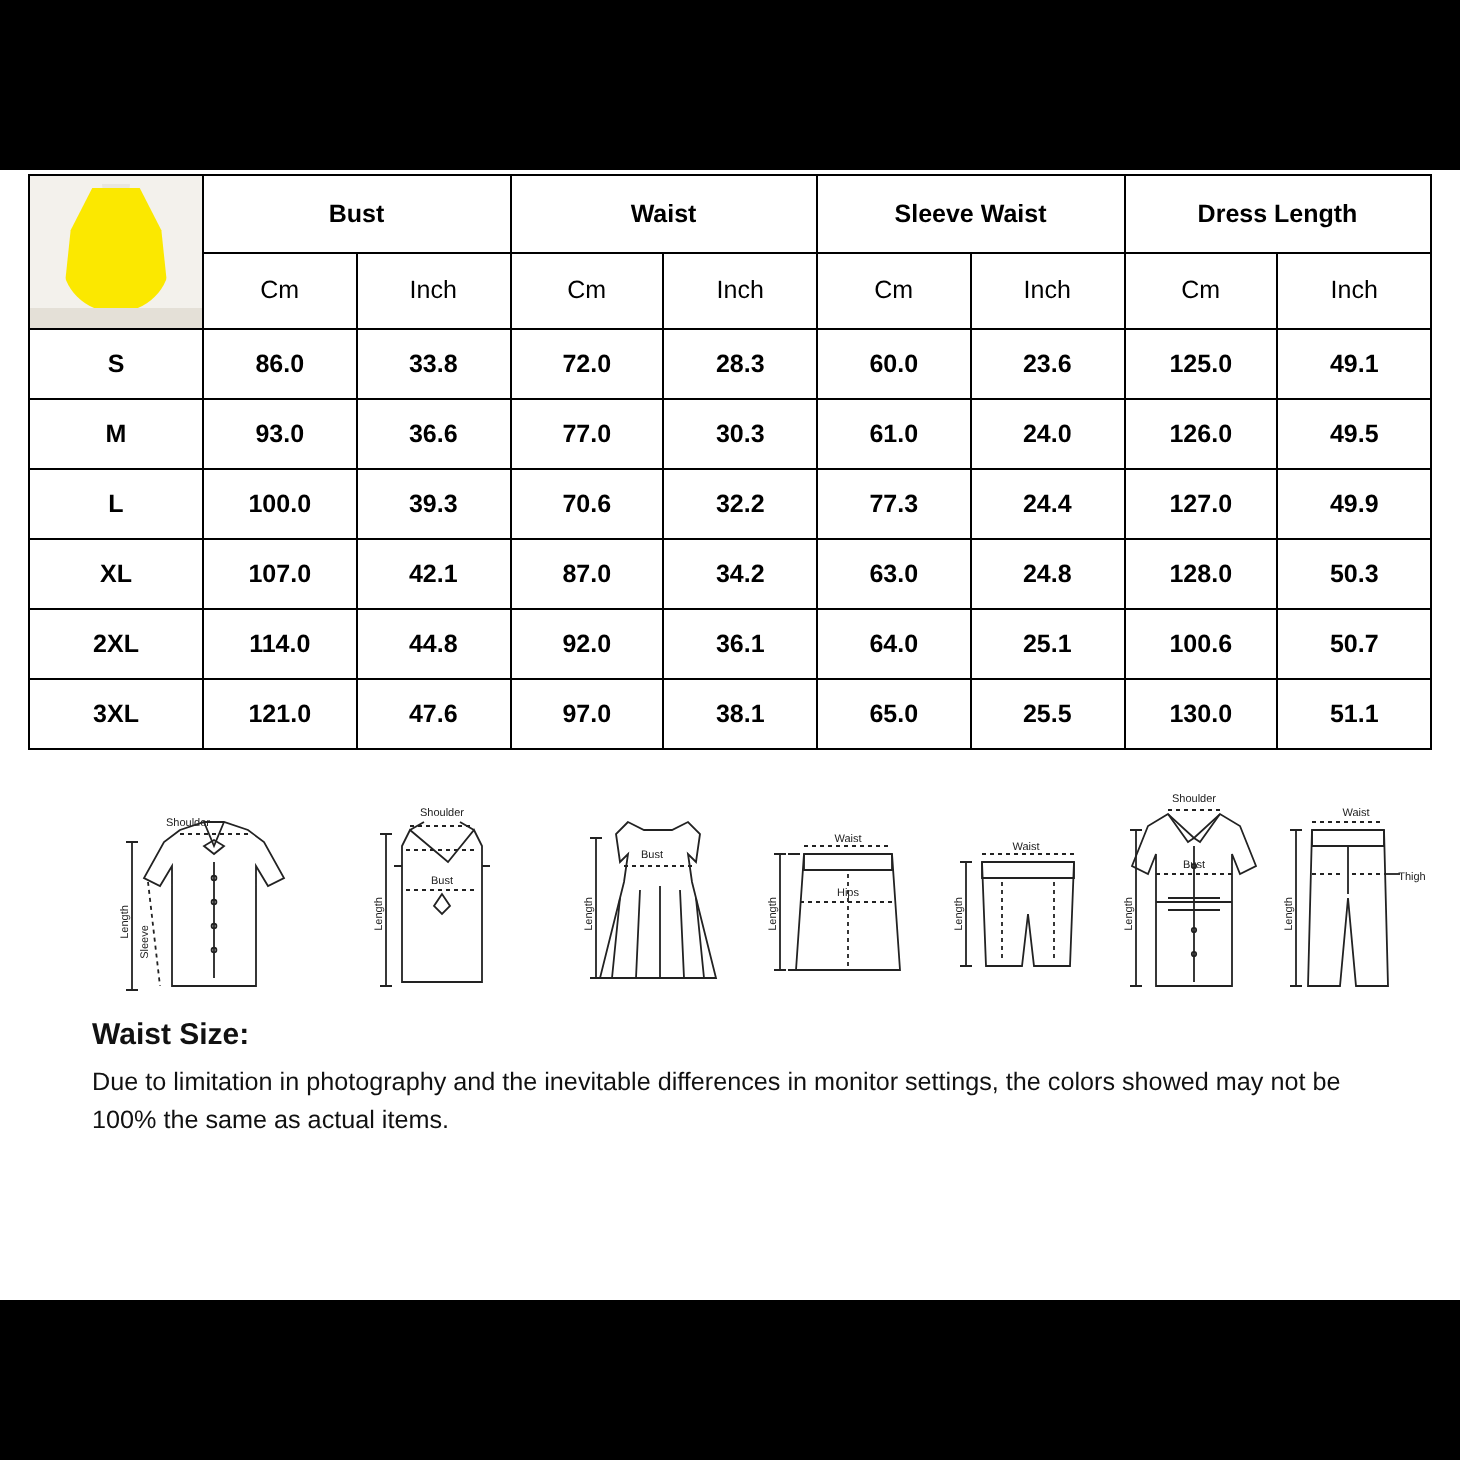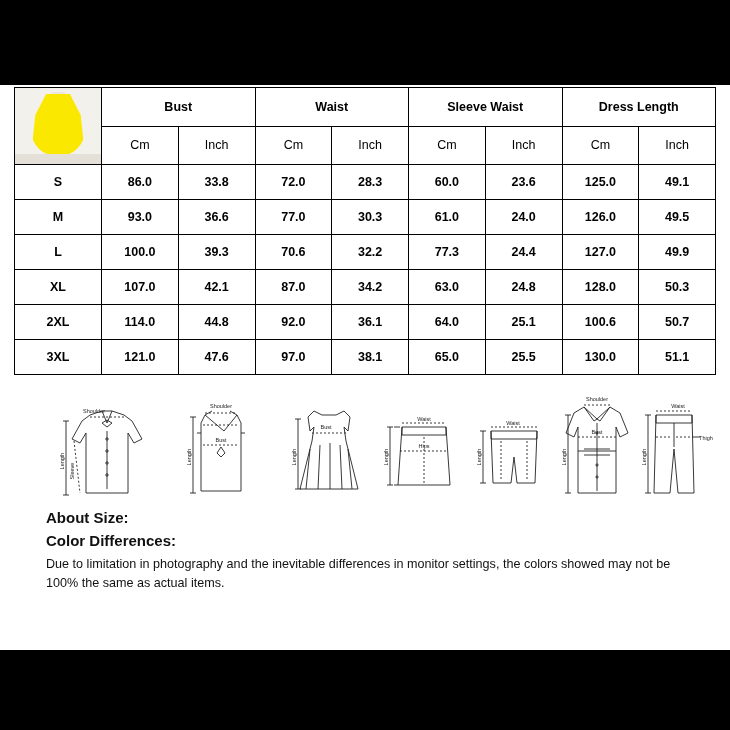--- a/index.html
+++ b/index.html
@@ -356,18 +356,17 @@
         </g>
         <text class="figlabel" x="44" y="15" text-anchor="middle">Waist</text>
         <text class="figlabel" x="72" y="47" text-anchor="middle">Thigh</text>
         <text class="figlabel" x="12" y="64" text-anchor="middle" transform="rotate(-90 12 64)">Length</text>
       </svg>
     </div>
 
   </div>
 
   <div class="notes">
-    <h3>About Size:</h3>
-    <h3>Color Differences:</h3>
+    <h3>Waist Size:</h3>
     <p>Due to limitation in photography and the inevitable differences in monitor settings, the colors showed may not be 100% the same as actual items.</p>
   </div>
 
 </div>
 
 </body></html>

